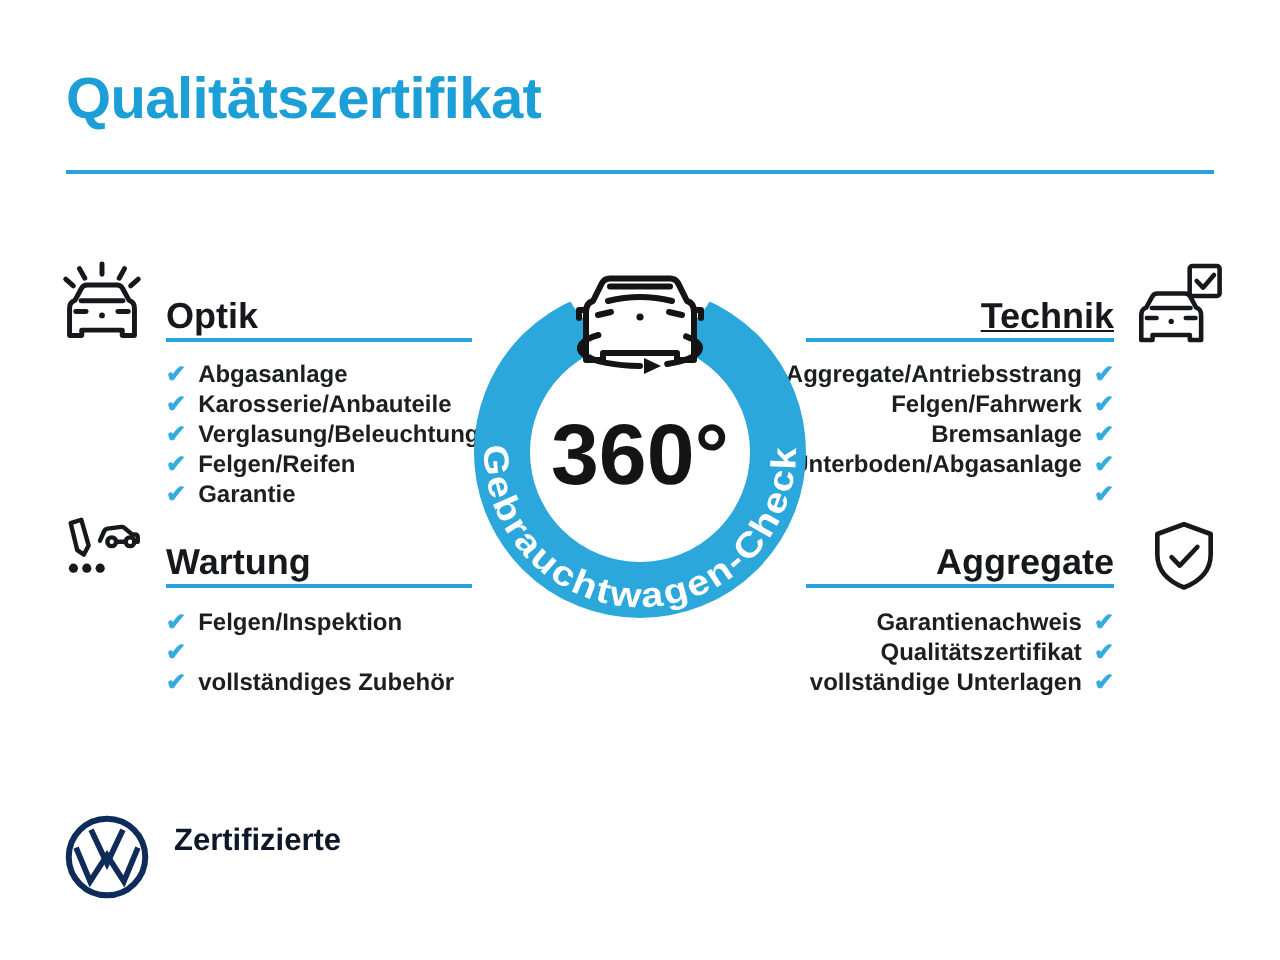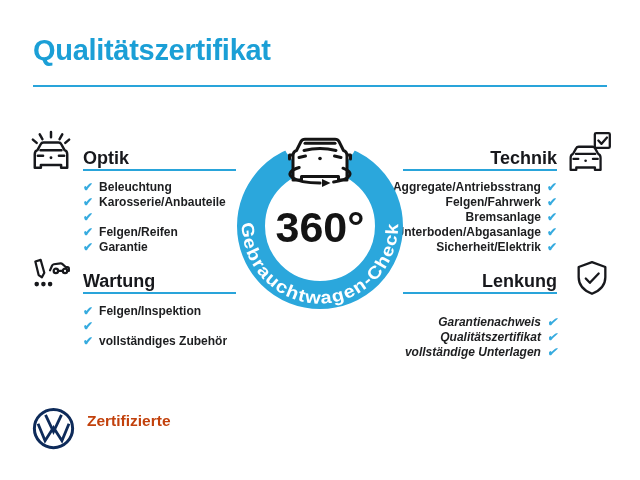--- a/index.html
+++ b/index.html
@@ -17,21 +17,21 @@
   .checklist{position:absolute;display:flex;flex-direction:column;}
   .item{display:flex;align-items:center;gap:6px;height:15px;
     font-size:12px;font-weight:bold;color:#1d1e20;white-space:nowrap;}
   .checklist.right-align .item{justify-content:flex-end;}
   .chk{color:#36abdf;font-size:12px;line-height:12px;}
 
   .center-badge{position:absolute;left:220px;top:118px;width:200px;height:200px;}
 
   .footer-logo{position:absolute;left:31px;top:406px;width:45px;height:45px;}
   .footer-text{position:absolute;left:87px;top:411px;font-size:15.5px;font-weight:bold;
-    color:#c2410c;line-height:19px;}
+    color:#0f172a;line-height:19px;}
 
   svg{display:block;}
 </style>
 </head>
 <body>
 
 <div id="canvas">
 
   <div class="page-title">Qualitätszertifikat</div>
   <div class="title-divider"></div>
@@ -42,28 +42,29 @@
       <path d="M5,40 V26 q0,-3.6 2.8,-4.4 l3.4,-6.2 q0.9,-1.8 3,-1.8 h15.6 q2.1,0 3,1.8 l3.4,6.2 Q39,22.4 39,26 v14 h-6.4 v-2.8 H11.4 V40 Z"></path>
       <path d="M11,21.8 h22 M8.2,27.5 h5.5 M30.3,27.5 h5.5"></path>
       <circle cx="22" cy="29.5" r="1.5" fill="#17181c" stroke="none"></circle>
     </svg>
   </div>
   <div class="sec-head" style="left:83px;top:148px;">Optik</div>
   <div class="sec-rule" style="left:83px;top:169px;width:153px;"></div>
   <div class="checklist" style="left:83px;top:179px;">
     <div class="item">
         <span class="chk">✔</span>
-        <span>Beleuchtung</span>
+        <span>Abgasanlage</span>
       </div>
     <div class="item">
         <span class="chk">✔</span>
         <span>Karosserie/Anbauteile</span>
       </div>
     <div class="item">
         <span class="chk">✔</span>
+        <span>Verglasung/Beleuchtung</span>
       </div>
     <div class="item">
         <span class="chk">✔</span>
         <span>Felgen/Reifen</span>
       </div>
     <div class="item">
         <span class="chk">✔</span>
         <span>Garantie</span>
       </div>
   </div>
@@ -98,54 +99,53 @@
 
   <div class="sec-icon" style="left:568px;top:129px;width:44px;height:45px;">
     <svg width="44" height="45" viewBox="0 0 50 46" fill="none" stroke="#17181c" stroke-width="2.6" stroke-linecap="round" stroke-linejoin="round">
       <path d="M3,44 V30 q0,-3.6 2.8,-4.4 l3.4,-6.2 q0.9,-1.8 3,-1.8 h15.6 q2.1,0 3,1.8 l3.4,6.2 Q37,26.4 37,30 v14 h-6.4 v-2.8 H9.4 V44 Z"></path>
       <path d="M9,25.8 h22 M6.2,31.5 h5.5 M28.3,31.5 h5.5"></path>
       <circle cx="20" cy="33.5" r="1.5" fill="#17181c" stroke="none"></circle>
       <rect x="30.5" y="2" width="17" height="17" rx="1.5" fill="#ffffff"></rect>
       <path d="M34.5,10.5 l3.6,3.8 6.2,-7.2"></path>
     </svg>
   </div>
-  <div class="sec-head right" style="right:83px;top:148px;">Technik</div>
+  <div class="sec-head right" style="right:83px;top:148px;text-decoration:underline;">Technik</div>
   <div class="sec-rule" style="right:83px;top:169px;width:154px;"></div>
   <div class="checklist right-align" style="right:83px;top:179px;">
     <div class="item">
         <span>Aggregate/Antriebsstrang</span>
         <span class="chk">✔</span>
       </div>
     <div class="item">
         <span>Felgen/Fahrwerk</span>
         <span class="chk">✔</span>
       </div>
     <div class="item">
         <span>Bremsanlage</span>
         <span class="chk">✔</span>
       </div>
     <div class="item">
         <span>Unterboden/Abgasanlage</span>
         <span class="chk">✔</span>
       </div>
     <div class="item">
-        <span>Sicherheit/Elektrik</span>
         <span class="chk">✔</span>
       </div>
   </div>
 
   <div class="sec-icon" style="left:576px;top:260px;width:32px;height:38px;">
     <svg width="32" height="38" viewBox="0 0 36 42" fill="none" stroke="#17181c" stroke-width="2.6" stroke-linecap="round" stroke-linejoin="round">
       <path d="M18,2 L33,7.5 V19 q0,12.6 -15,18.6 Q3,31.6 3,19 V7.5 Z"></path>
       <path d="M11,20.5 l4.6,4.8 L25.5,14.8"></path>
     </svg>
   </div>
-  <div class="sec-head right" style="right:83px;top:271px;">Lenkung</div>
+  <div class="sec-head right" style="right:83px;top:271px;">Aggregate</div>
   <div class="sec-rule" style="right:83px;top:292px;width:154px;"></div>
-  <div class="checklist right-align" style="right:83px;top:314px;font-style:italic;">
+  <div class="checklist right-align" style="right:83px;top:303px;">
     <div class="item">
         <span>Garantienachweis</span>
         <span class="chk">✔</span>
       </div>
     <div class="item">
         <span>Qualitätszertifikat</span>
         <span class="chk">✔</span>
       </div>
     <div class="item">
         <span>vollständige Unterlagen</span>

